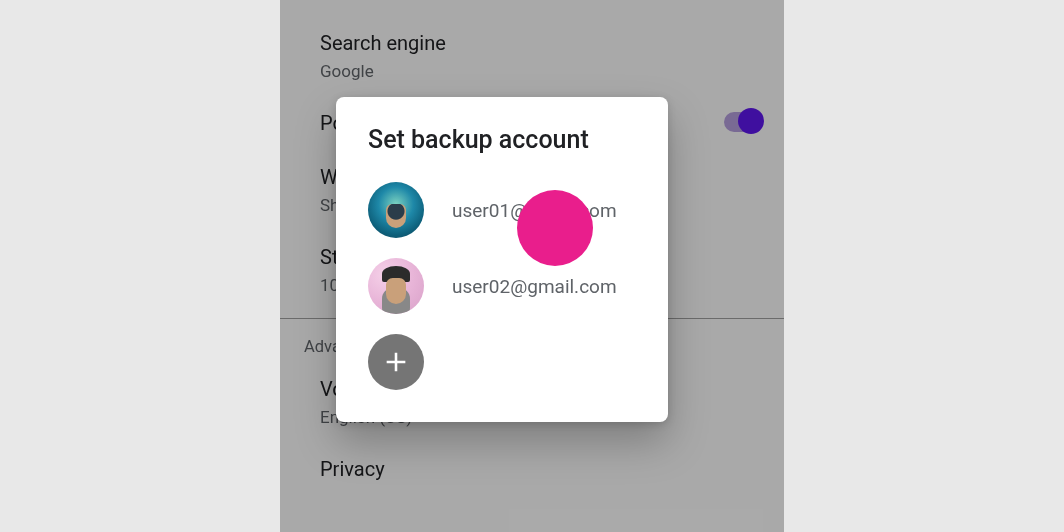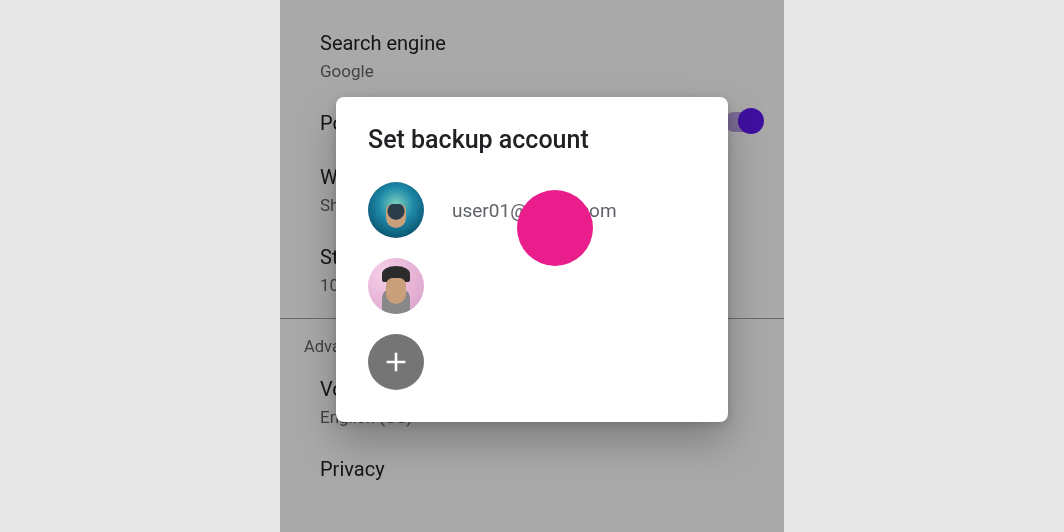--- a/index.html
+++ b/index.html
@@ -70,21 +70,21 @@
   .dim-overlay {
     position: absolute;
     inset: 0;
     background: rgba(0,0,0,0.32);
   }
 
   .dialog {
     position: absolute;
     left: 336px;
     top: 97px;
-    width: 392px;
+    width: 332px;
     background: #fff;
     border-radius: 8px;
     box-shadow: 0 20px 40px rgba(0,0,0,0.25), 0 2px 8px rgba(0,0,0,0.15);
     padding-bottom: 22px;
   }
   .dialog-title {
     font-size: 25px;
     font-weight: 500;
     color: #202124;
     padding: 28px 32px 18px 32px;
@@ -209,20 +209,21 @@
 <div class="dialog">
   <div class="dialog-title">Set backup account</div>
 
   <div class="account-row">
     <div class="avatar avatar1"></div>
     <div class="account-label">user01@gmail.com</div>
   </div>
 
   <div class="account-row">
     <div class="avatar avatar2"></div>
+    <div class="account-label">user02@gmail.com</div>
   </div>
 
   <div class="account-row">
     <div class="avatar avatar-add">
       <svg class="plus-svg" viewBox="0 0 24 24">
         <line x1="12" y1="4" x2="12" y2="20"></line>
         <line x1="4" y1="12" x2="20" y2="12"></line>
       </svg>
     </div>
   </div>

